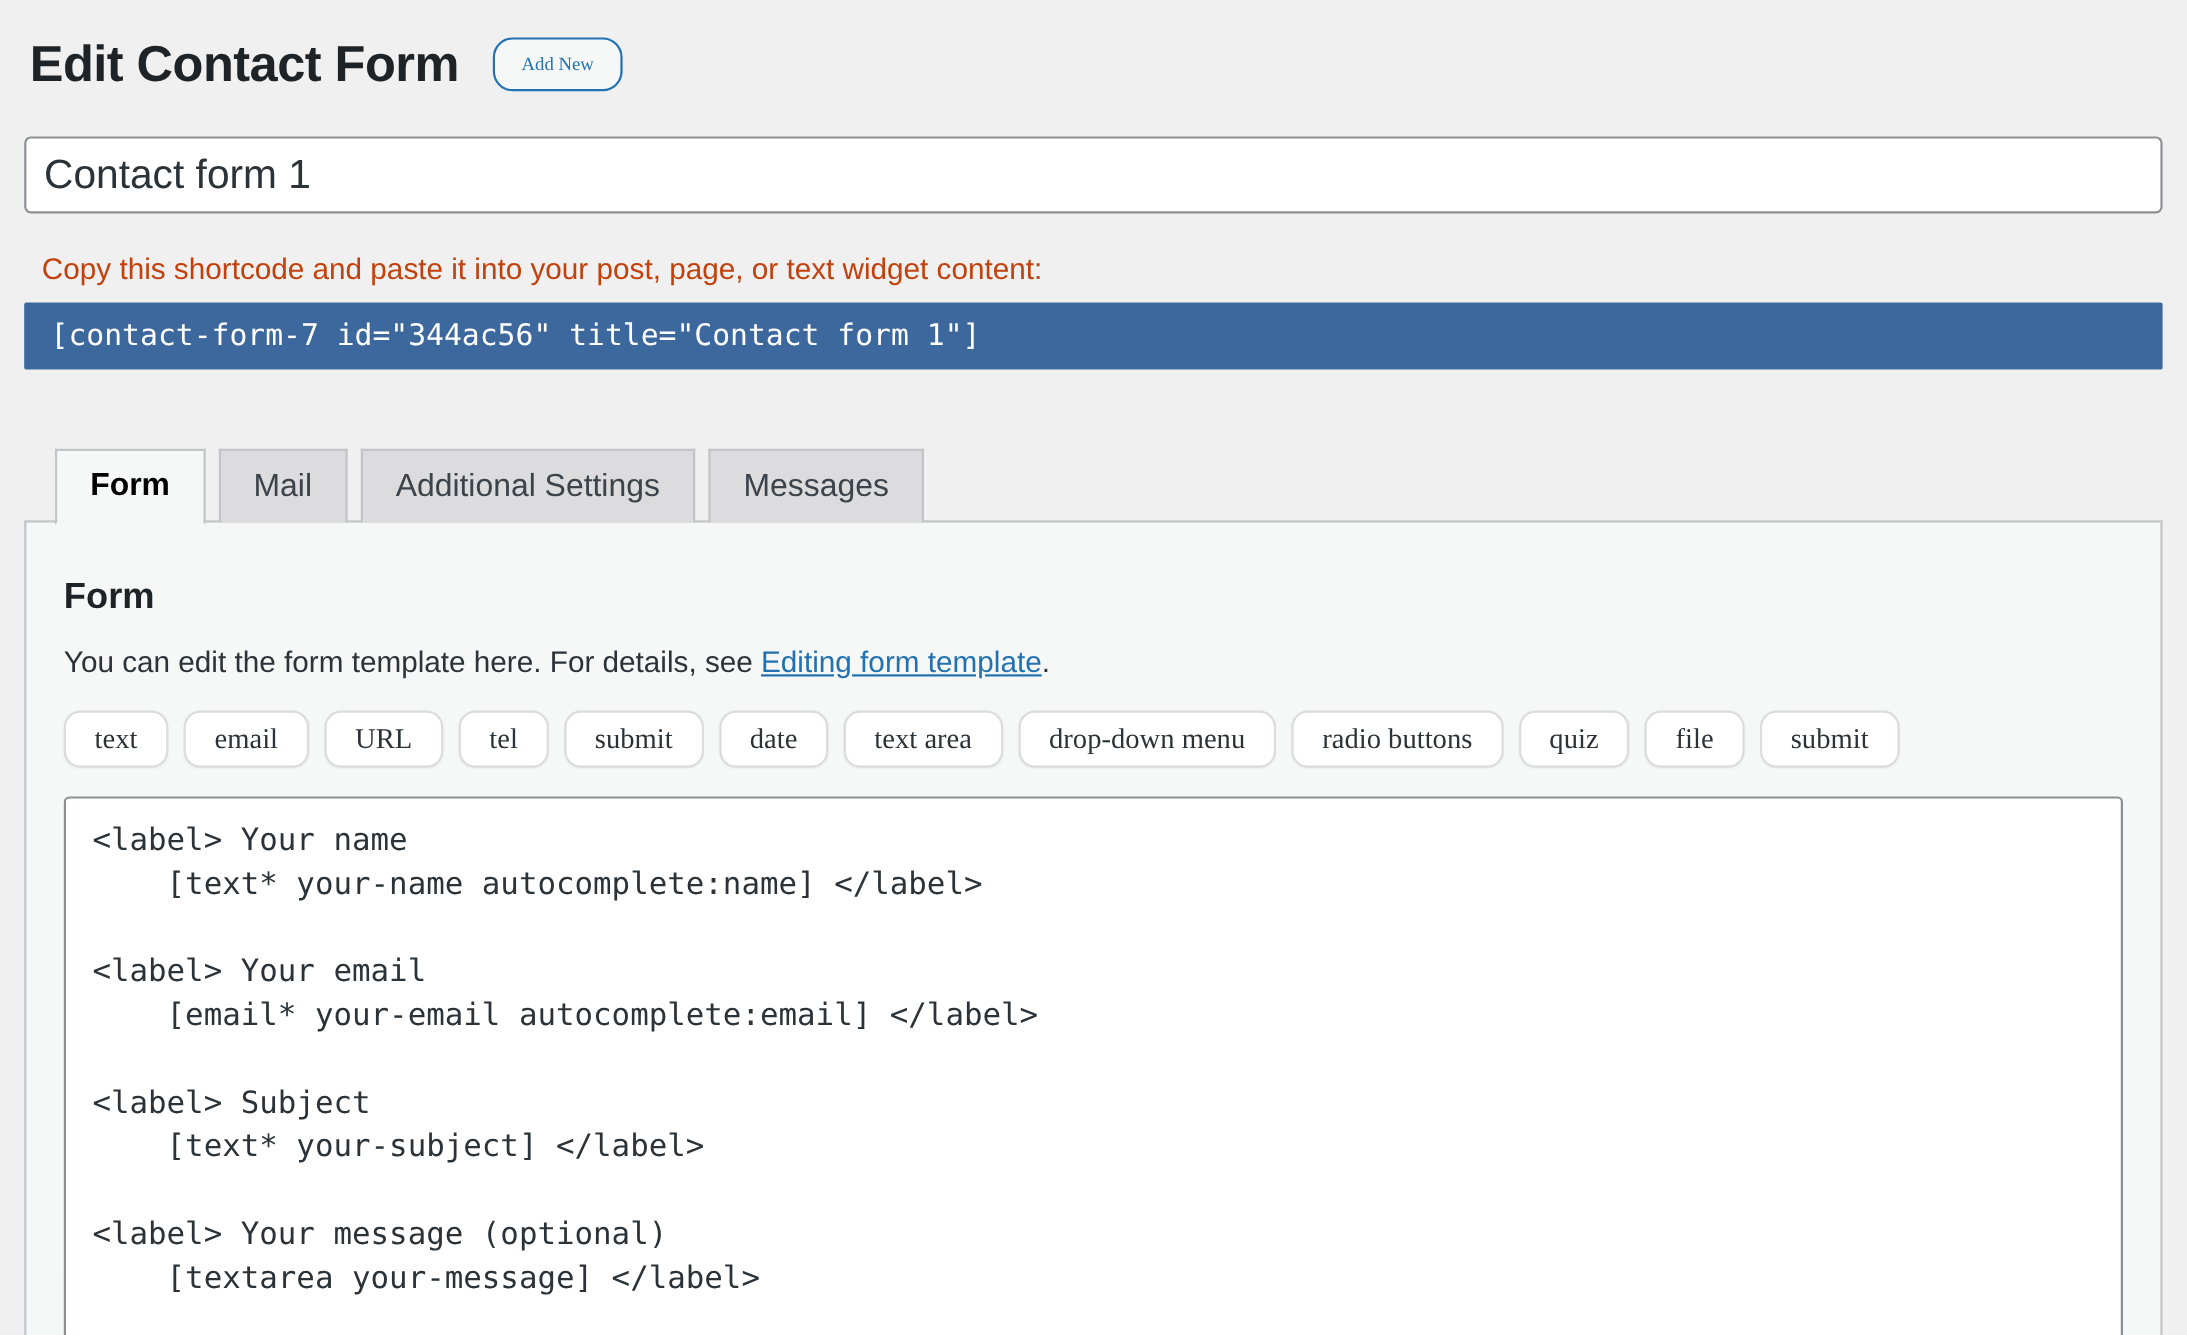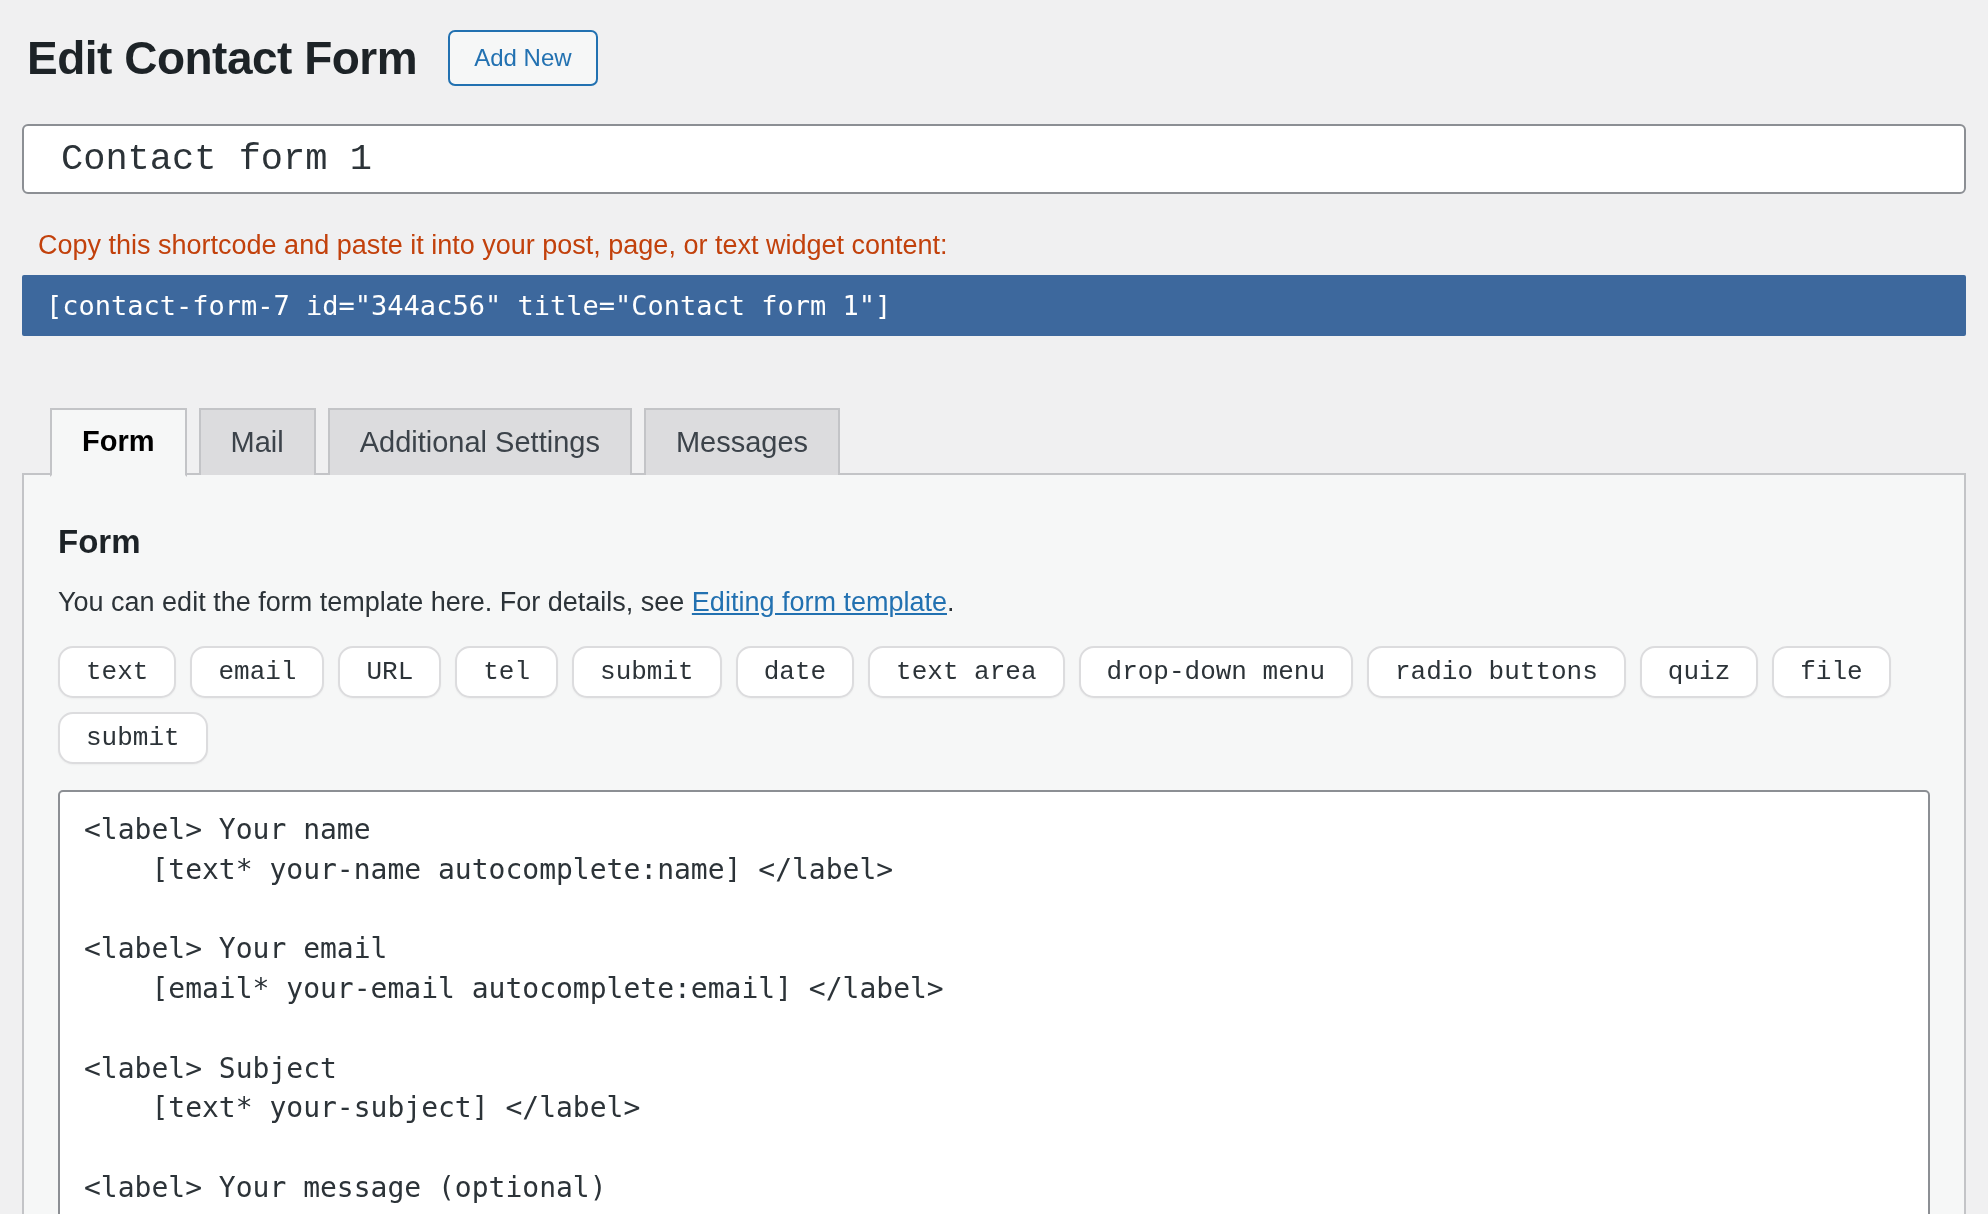--- a/index.html
+++ b/index.html
@@ -21,32 +21,32 @@
     background:var(--page-bg);
     font-family:"Liberation Sans",sans-serif;
     color:var(--text-dark);
   }
   .wrap{padding:20px 22px 0;}
 
   
   .page-header{display:flex;align-items:center;gap:26px;margin:6px 0 34px;}
   .page-header h1{margin:5px;font-size:46px;font-weight:600;color:var(--text-dark);letter-spacing:-0.5px;}
   .add-new-btn{
-    font-family:Liberation Sans, sans-serif;font-size:24px;line-height:1;
+    font-family:Liberation Serif, serif;font-size:17px;line-height:1;
     color:var(--accent);background:var(--panel-bg);
-    border:2px solid var(--accent);border-radius:7px;
+    border:2px solid var(--accent);border-radius:18px;
     padding:14px 24px;cursor:pointer;
   }
 
   
   .title-input{
     display:block;width:100%;
-    font-family:Liberation Mono, monospace;font-size:37px;color:var(--text-body);
+    font-family:Liberation Sans, sans-serif;font-size:37px;color:var(--text-body);
     background:#fff;border:2px solid var(--input-border);border-radius:6px;
-    padding:12px 37px;margin:0 0 36px;
+    padding:12px 16px;margin:0 0 36px;
     outline:none;
   }
 
   
   .shortcode-desc{margin:0 16px 14px;font-size:27px;color:#c2410c;}
   .shortcode-input{
     display:block;width:100%;
     background:var(--shortcode-bg);color:#fff;
     border:none;border-radius:2px;
     font-family:"DejaVu Sans Mono",monospace;font-size:27px;
@@ -78,21 +78,21 @@
     border:2px solid var(--border-gray);
     padding:28px 34px 34px;
     min-height:780px;
   }
   .panel-heading{margin:20px 0 26px;font-size:33px;font-weight:600;color:var(--text-dark);}
   .panel-desc{margin:0 0 28px;font-size:27px;color:var(--text-body);}
   .panel-desc a{color:var(--accent);text-decoration:underline;cursor:pointer;}
 
   .tag-row{display:flex;flex-wrap:wrap;gap:14px;margin:0 0 26px;}
   .tag-btn{
-    font-family:Liberation Mono, monospace;font-size:26px;color:var(--text-body);
+    font-family:Liberation Serif, serif;font-size:26px;color:var(--text-body);
     background:#fff;border:2px solid #dcdcde;border-radius:15px;
     padding:9px 26px;cursor:pointer;
     box-shadow:0 1px 2px rgba(0,0,0,0.04);
   }
 
   .template-editor{
     display:block;width:100%;height:700px;
     background:#fff;border:2px solid var(--input-border);border-radius:5px;
     font-family:"DejaVu Sans Mono",monospace;font-size:28px;line-height:1.42;
     color:var(--text-body);

